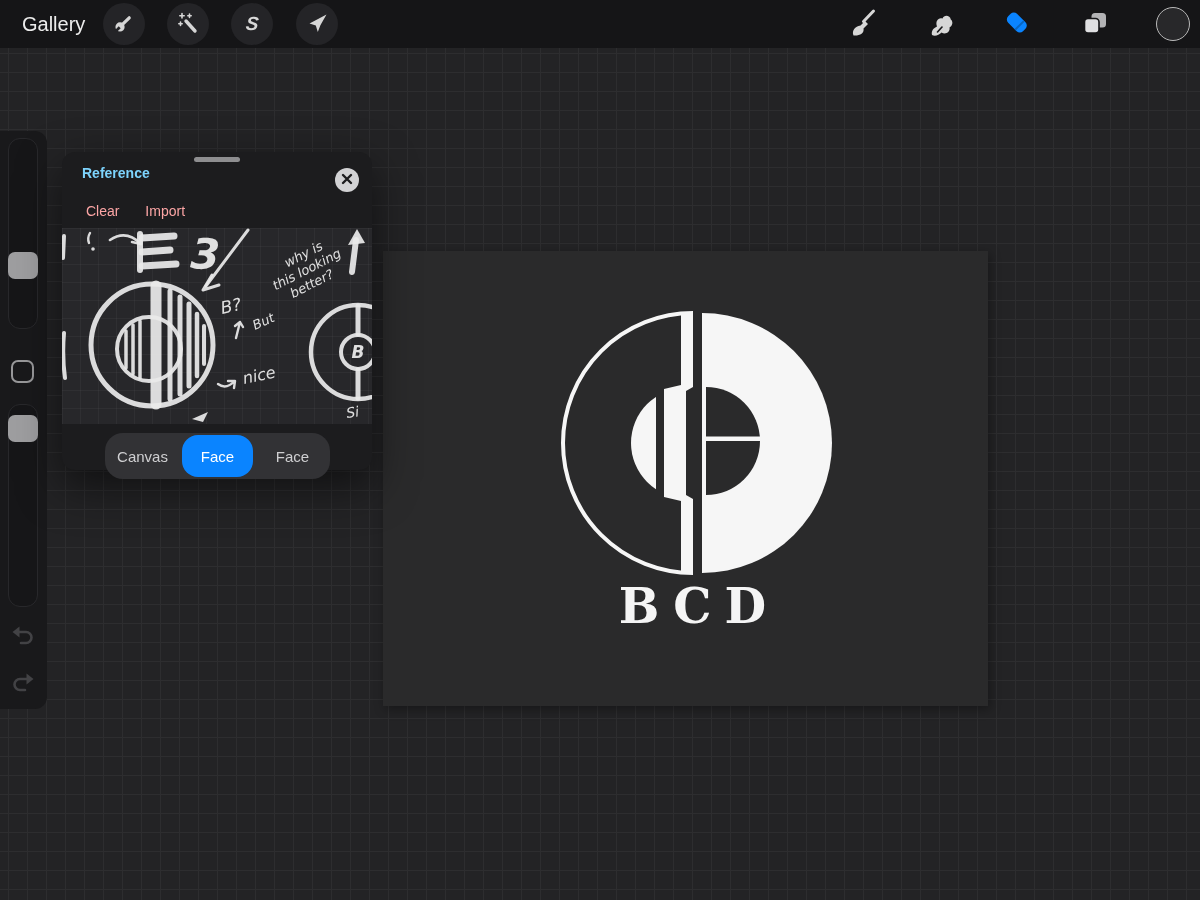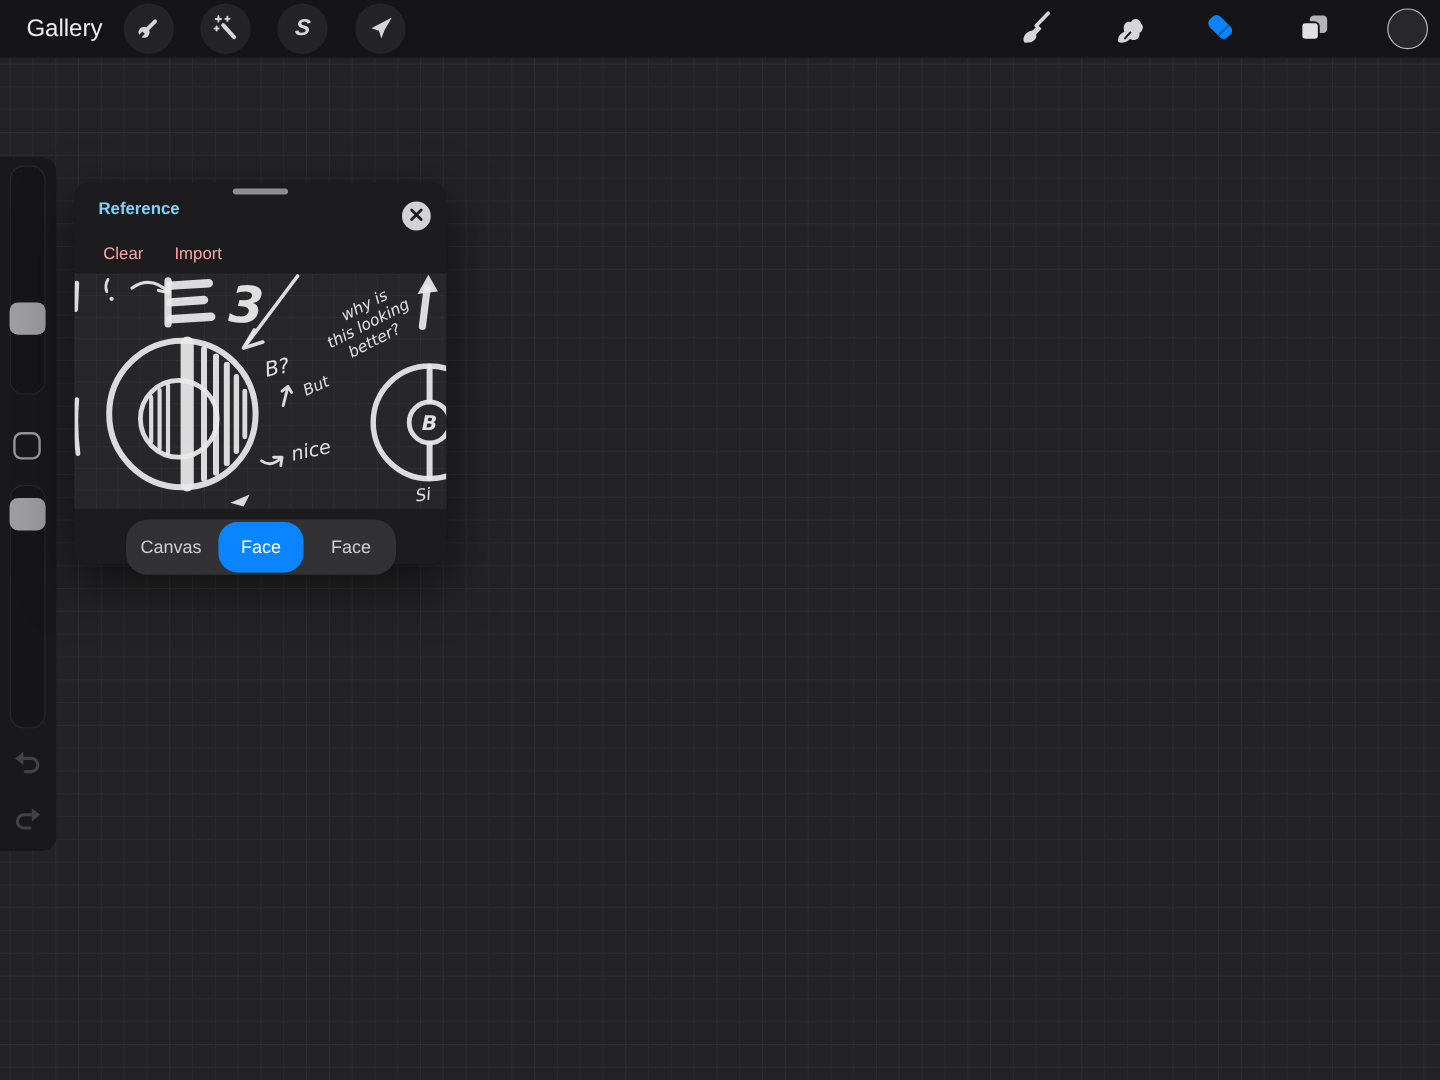--- a/index.html
+++ b/index.html
@@ -152,20 +152,36 @@
         <svg width="30" height="30" viewBox="0 0 30 30">
           <rect x="11.5" y="5" width="14.5" height="14.5" rx="3.5" fill="#b3b3b5"></rect>
           <rect x="4.5" y="10.5" width="14.5" height="14.5" rx="3.5" fill="#e0e0e2" stroke="#151517" stroke-width="1.6"></rect>
         </svg>
       </span>
     </button>
 
     <button class="color-swatch"></button>
   </div>
 
+  <div class="paint-canvas">
+    <svg class="logo-svg" width="290" height="330" viewBox="0 0 290 330">
+
+      <path d="M149,12 A130,130 0 0 1 149,272 Z" fill="#f6f6f6"></path>
+
+      <path d="M153,86 A54,54 0 0 1 153,194 Z" fill="#2a2a2b"></path>
+      <rect x="153" y="135.5" width="56" height="4.5" fill="#f6f6f6"></rect>
+
+      <path d="M133,87 A55,55 0 0 0 133,197 Z" fill="#f6f6f6"></path>
+      <rect x="103" y="84" width="8" height="116" fill="#2a2a2b"></rect>
+      <path d="M128,11 L140,11 L140,86 L133,90 L133,194 L140,198 L140,273 L128,273 L128,200 L111,196 L111,88 L128,84 Z" fill="#f6f6f6"></path>
+      <path d="M140,12 A130,130 0 0 0 140,272" fill="none" stroke="#f6f6f6" stroke-width="4"></path>
+
+      <text x="146" y="322" text-anchor="middle" font-family="DejaVu Serif, serif" font-size="48" font-weight="600" letter-spacing="13" fill="#f5f5f5">BCD</text>
+    </svg>
+  </div>
 
   <div class="sidebar">
     <div class="slider-track track-size"></div>
     <div class="slider-handle handle-size"></div>
     <button class="modify-btn"></button>
     <div class="slider-track track-opacity"></div>
     <div class="slider-handle handle-opacity"></div>
 
     <button class="side-icon-btn undo-btn">
       <span>

